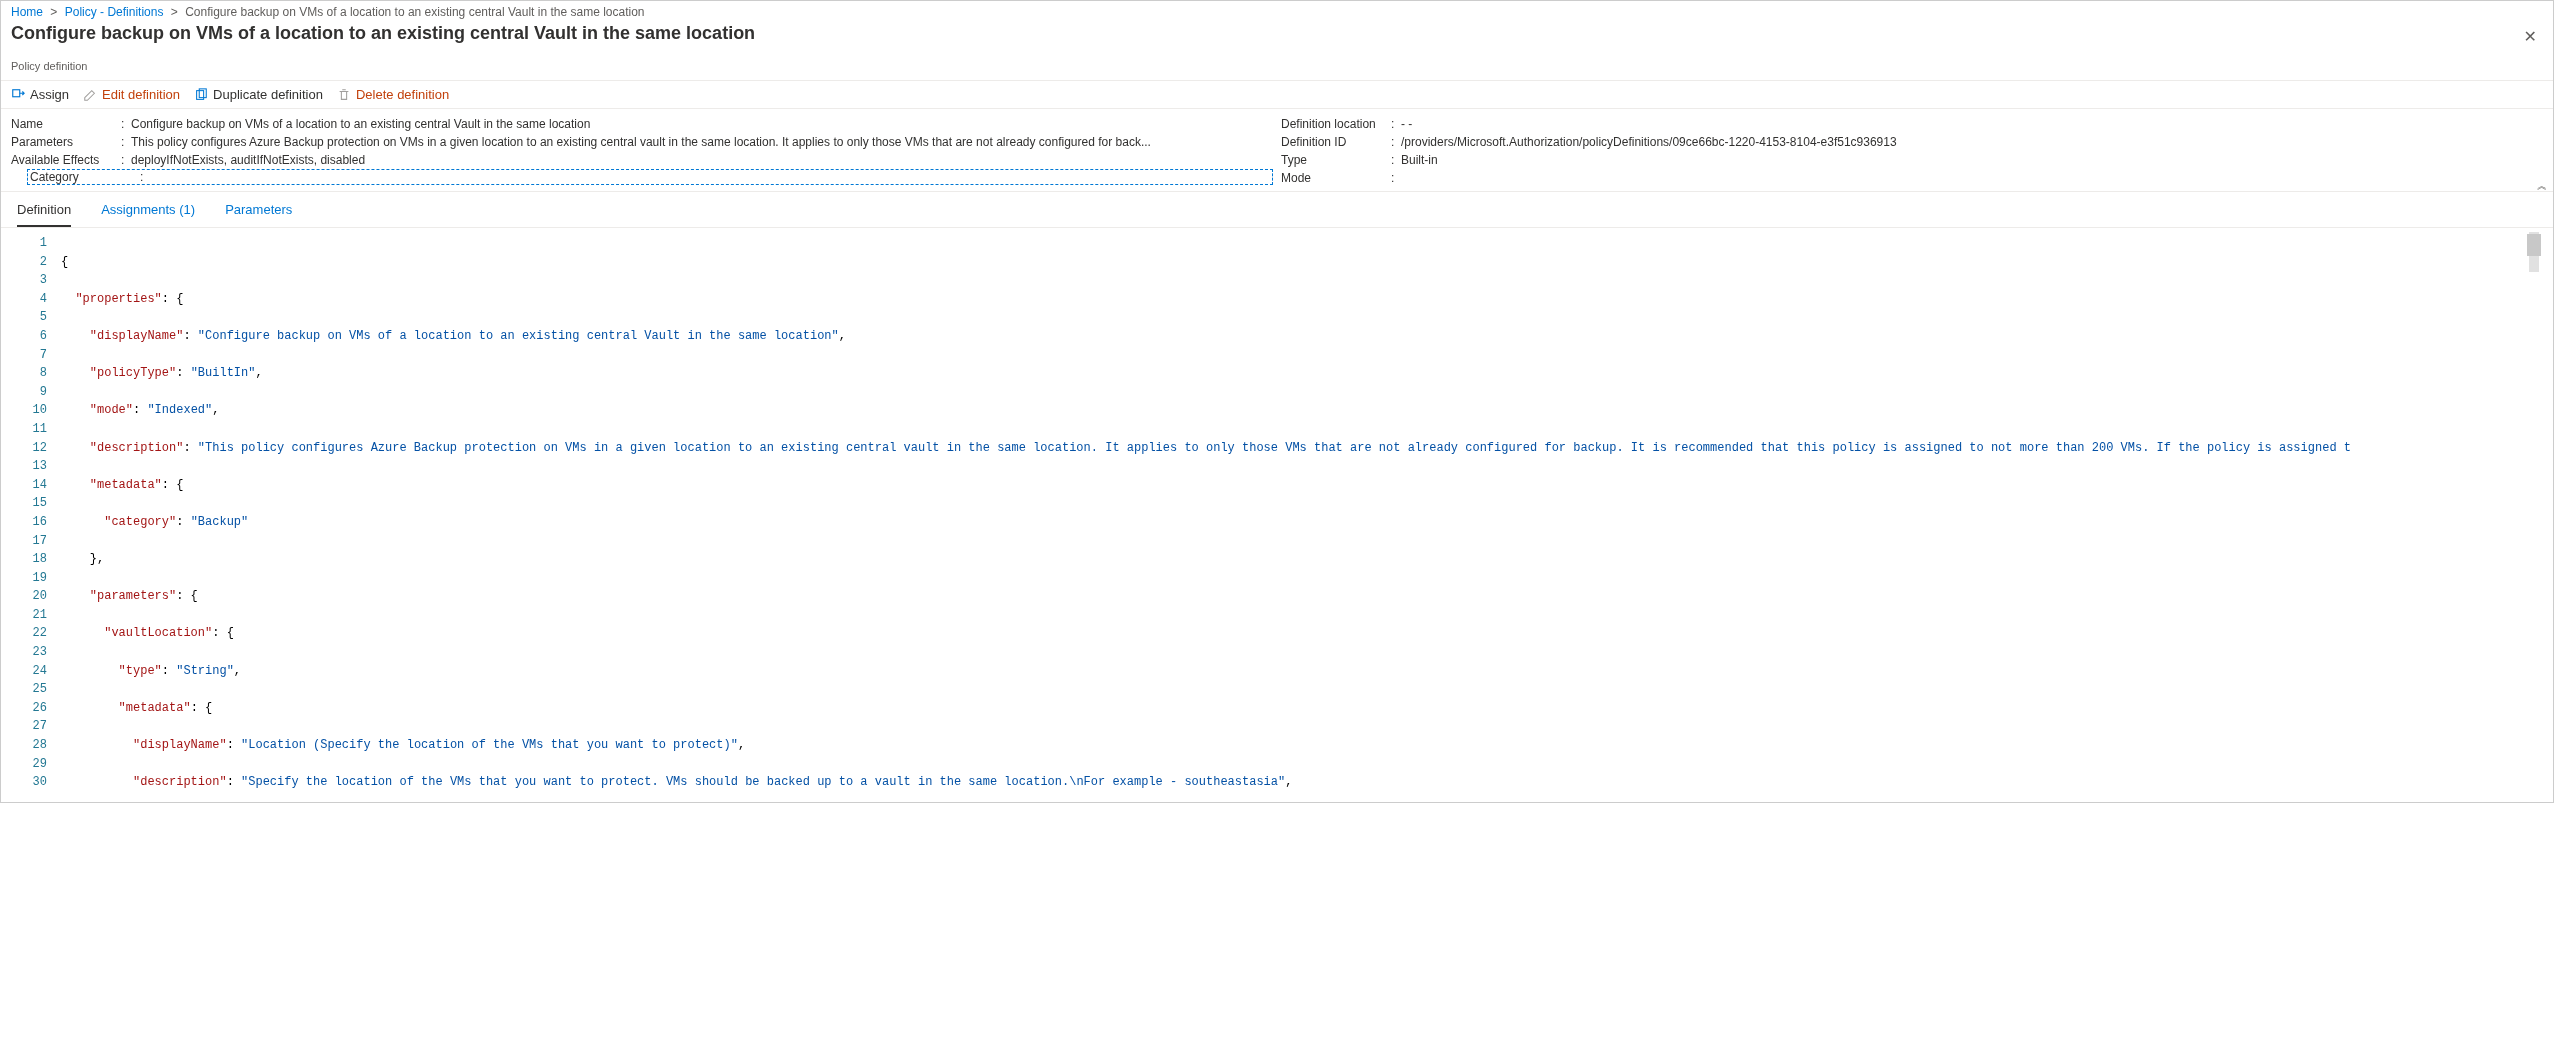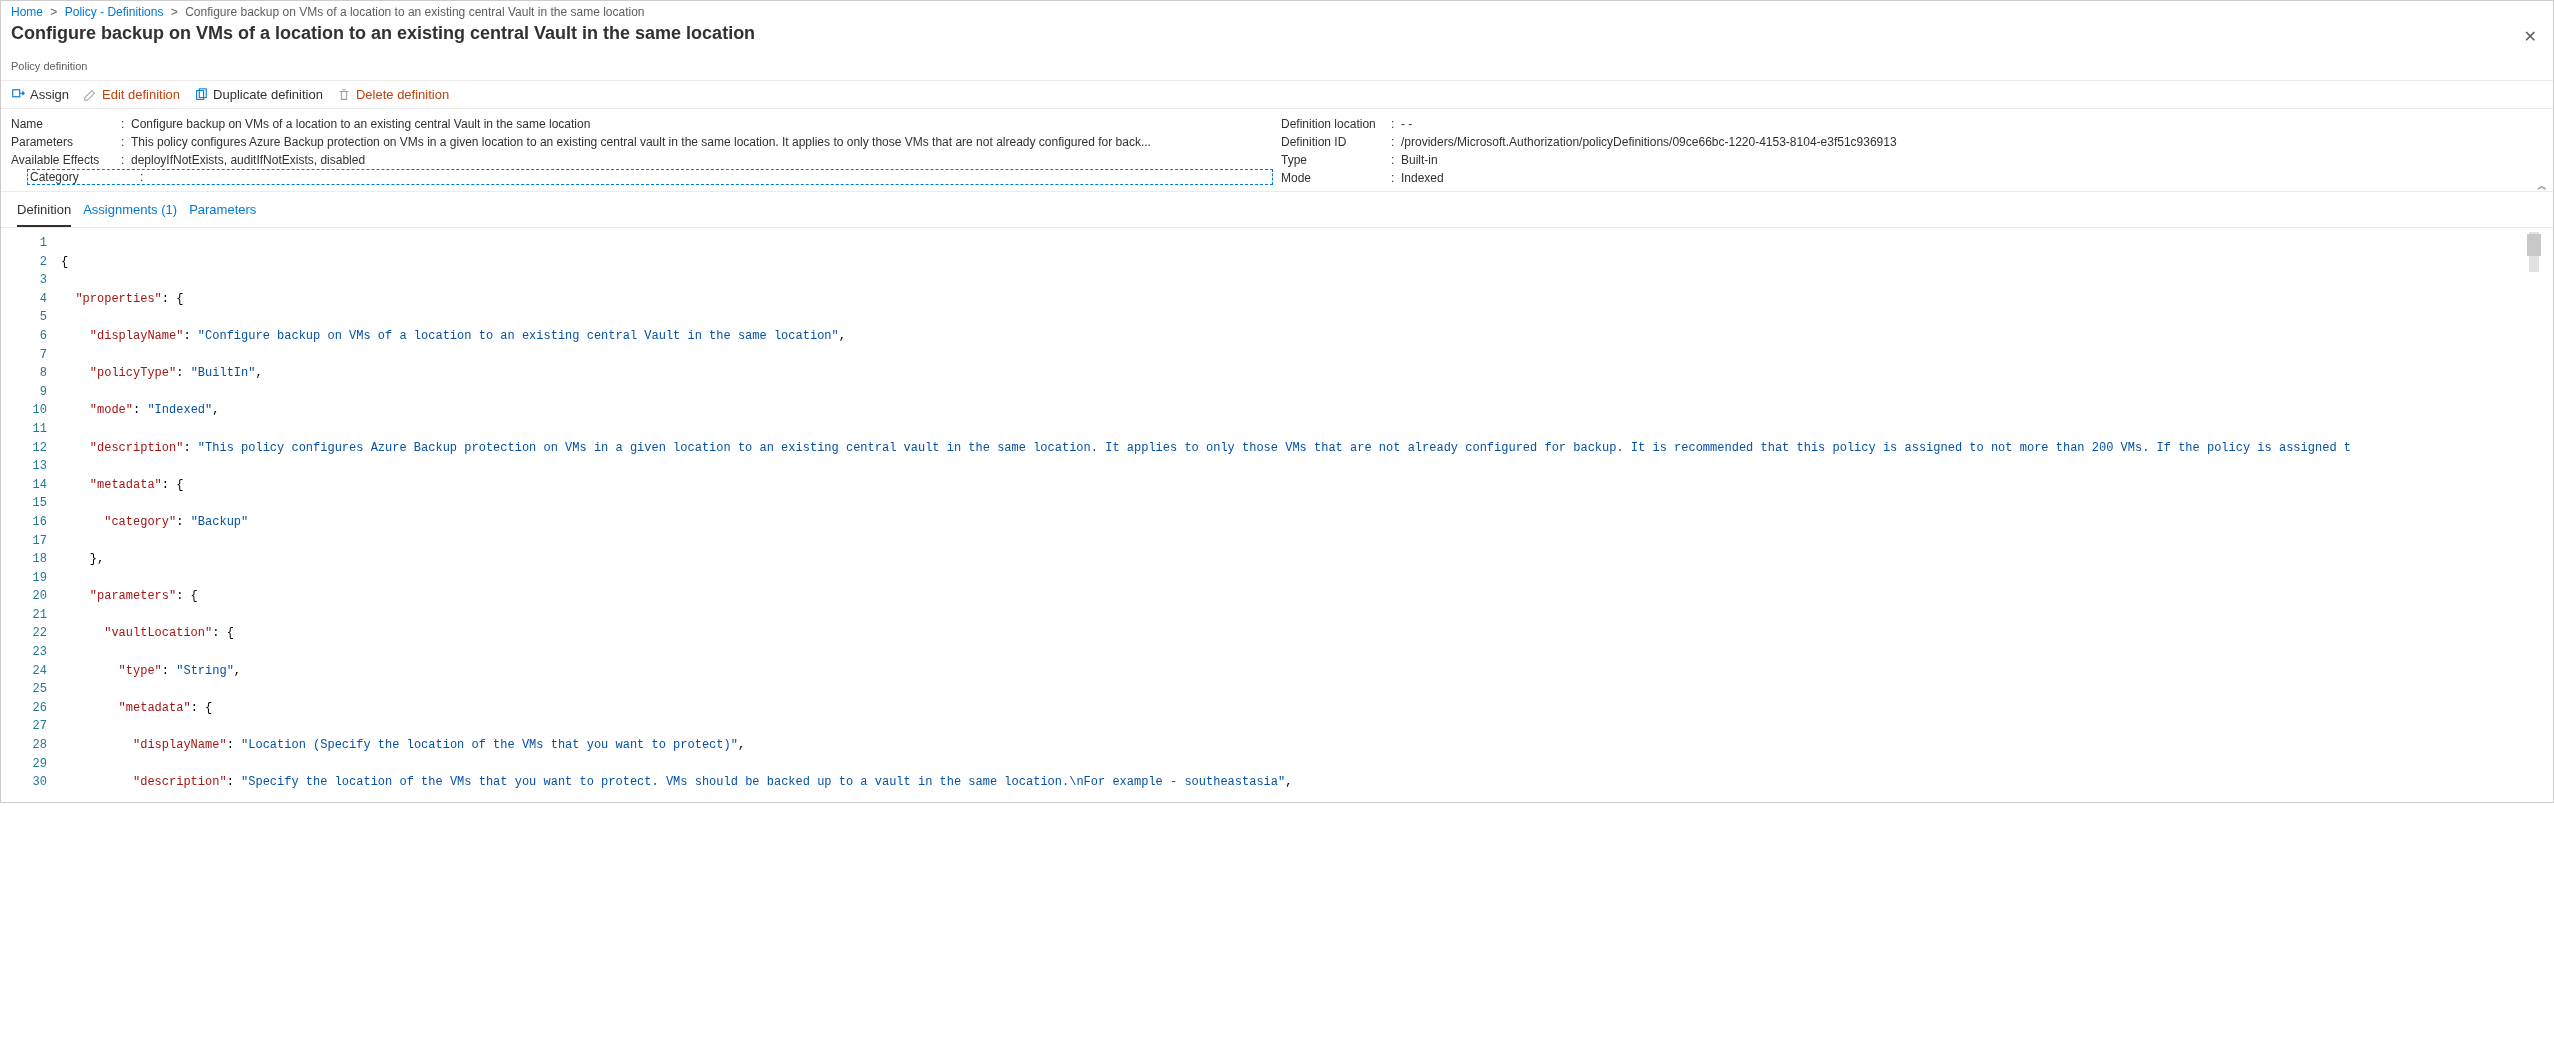--- a/index.html
+++ b/index.html
@@ -54,21 +54,21 @@
   .details-col { flex:1; }
   .details-row { display:flex; padding:2px 0; font-size:12px;}
   .details-row .label { width: 110px; color:#323130;}
   .details-row .colon { width: 10px; color:#323130;}
   .details-row .value { flex:1; color:#323130; white-space:nowrap; overflow:hidden; text-overflow:ellipsis;}
   .highlight-cell { border:1px dashed #0078d4; padding:0 2px;margin-left:16px;}
   .collapse-caret { position:absolute; right:6px; bottom:-2px; font-size:10px; color:#605e5c; cursor:pointer;}
 
   .tabs {
     display:flex;
-    gap:12px;
+    gap:30px;
     padding: 6px 16px 0;
     border-bottom:1px solid #edebe9;
     font-size:13px;
   }
   .tab { padding: 4px 0 8px; cursor:pointer; color:#0078d4;}
   .tab.active { color:#323130; border-bottom:2px solid #323130; font-weight:400;}
 
   .editor {
     position: relative;
     font-family: Consolas, "Courier New", monospace;
@@ -202,21 +202,20 @@
       <span class="value">/providers/Microsoft.Authorization/policyDefinitions/09ce66bc-1220-4153-8104-e3f51c936913</span>
     </div>
     <div class="details-row">
       <span class="label">Type</span>
       <span class="colon">:</span>
       <span class="value">Built-in</span>
     </div>
     <div class="details-row">
       <span class="label">Mode</span>
       <span class="colon">:</span>
-      <span class="value">Indexed</span>
     </div>
   </div>
   <div class="collapse-caret">
     <span>︽</span>
   </div>
 </div>
 
 <div class="tabs">
   <div class="tab active">Definition</div>
   <div class="tab">Assignments (1)</div>

